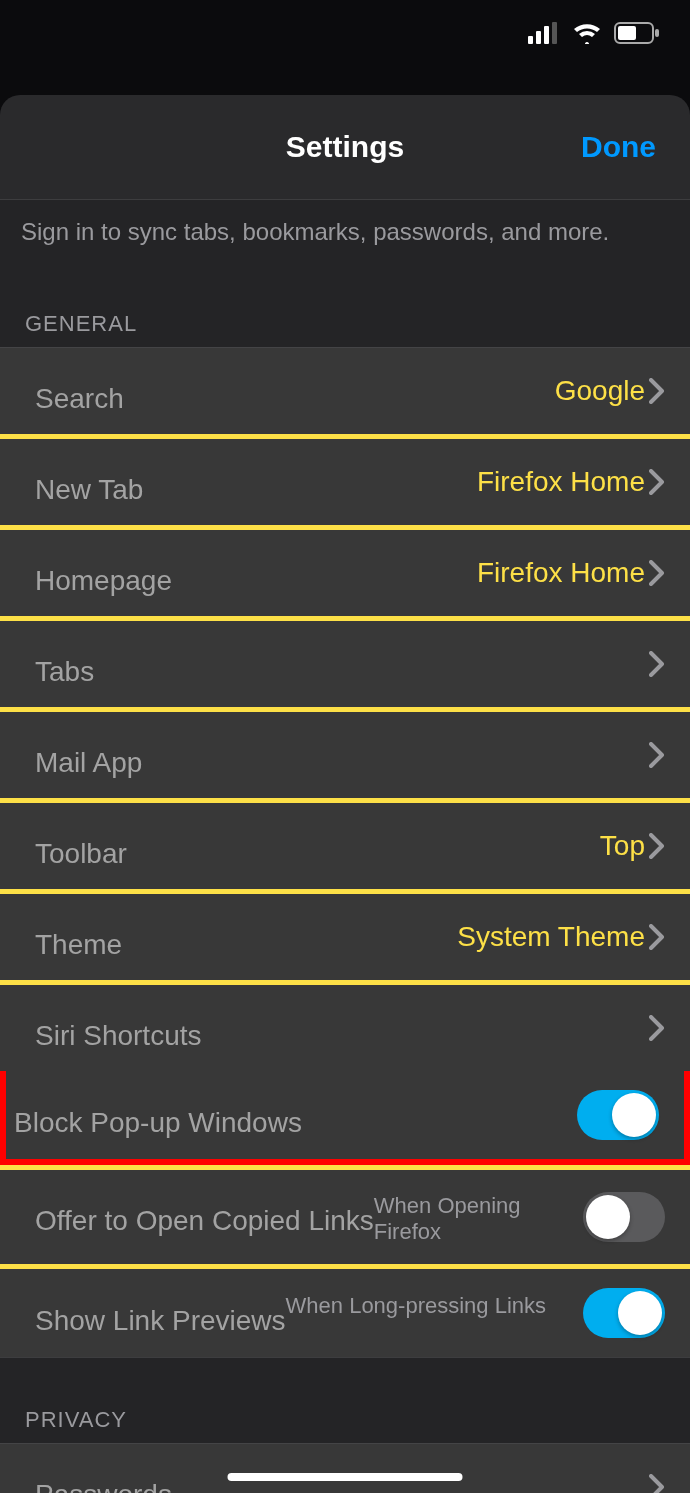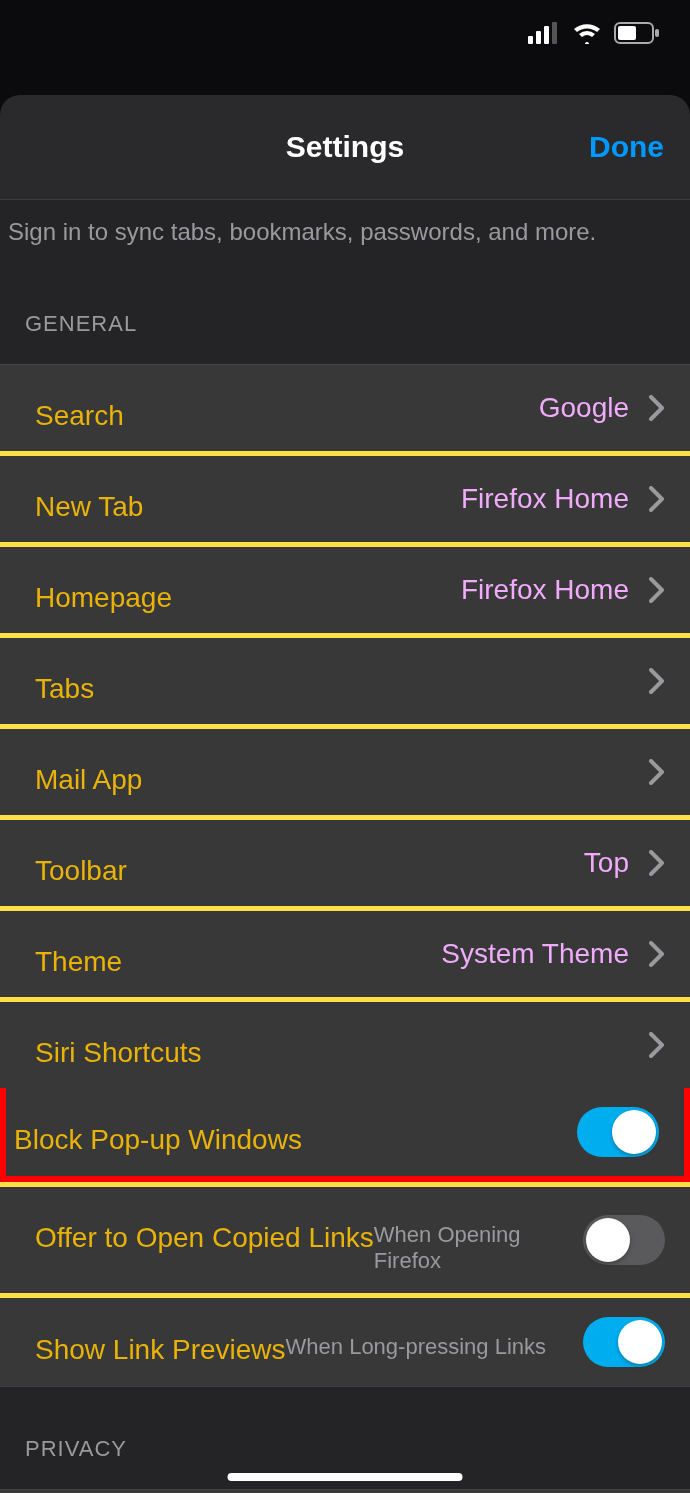--- a/index.html
+++ b/index.html
@@ -5,33 +5,33 @@
     * { box-sizing: border-box; margin: 0; padding: 0; }
     html, body { width: 690px; height: 1493px; background: #0b0b0d; font-family: -apple-system, Helvetica, Arial, sans-serif; color: #fff; overflow: hidden; }
 
     .status-bar { height: 65px; display: flex; justify-content: flex-end; align-items: center; padding: 0 30px 0 0; gap: 12px; }
     .status-bar svg { display: block; }
 
     .sheet { background: #2a2a2c; border-top-left-radius: 20px; border-top-right-radius: 20px; height: calc(1493px - 95px); margin-top: 30px; display: flex; flex-direction: column; }
 
     .header { position: relative; height: 105px; display: flex; align-items: center; justify-content: center; border-bottom: 1px solid #3d3d3f; }
     .header .title { font-size: 30px; font-weight: 600; color: #fff; }
-    .header .done { position: absolute; right: 26px; font-size: 30px; font-weight: 600; color: #0099ff; }
+    .header .done { position: absolute; right: 34px; font-size: 30px; font-weight: 600; color: #0099ff; }
 
     .scroll { flex: 1; overflow: hidden; }
 
-    .section-desc { background: #242426; padding: 18px 8px 55px; font-size: 24px; color: #9a9a9e; border-top: 1px solid #3d3d3f; }
-    .section-header { background: #242426; padding: 10px 25px 27px; font-size: 22px; letter-spacing: 1px; color: #9a9a9e; }
+    .section-desc { background: #242426; padding: 18px 21px 55px; font-size: 24px; color: #9a9a9e; border-top: 1px solid #3d3d3f; }
+    .section-header { background: #242426; padding: 10px 25px 10px; font-size: 22px; letter-spacing: 1px; color: #9a9a9e; }
 
     .row { background: #383838; padding: 19px 25px 19px 35px; border-top: 5px solid #fde047; display: flex; align-items: center; min-height: 73px; }
     .row.first { border-top: 1px solid #444446; }
-    .row .label { font-size: 28px; color: #eab308; flex: 0 0 auto; margin-top: 16px; }
-    .row .sub { font-size: 22px; color: #9a9a9e; margin-top: 16px; }
+    .row .label { font-size: 28px; color: #a3a3a3; flex: 0 0 auto; margin-top: 16px; }
+    .row .sub { font-size: 22px; color: #9a9a9e; margin-top: 4px; }
     .row .label-col { display: flex; flex-direction: row; flex: 1; }
-    .row .value { font-size: 28px; color: #f0abfc; margin-left: auto; margin-right: 20px; }
+    .row .value { font-size: 28px; color: #fde047; margin-left: auto; margin-right: 4px; }
     .row .chevron { margin-left: auto; }
     .row .value + .chevron { margin-left: 0; }
 
     .chevron svg { display: block; }
 
     .toggle { margin-left: auto; width: 82px; height: 50px; border-radius: 25px; position: relative; }
     .toggle.on { background: #00aeef; }
     .toggle.off { background: #5a5a5c; }
     .toggle .knob { position: absolute; width: 44px; height: 44px; border-radius: 22px; background: #fff; top: 3px; box-shadow: 0 2px 4px rgba(0,0,0,0.3); }
     .toggle.on .knob { right: 3px; }

